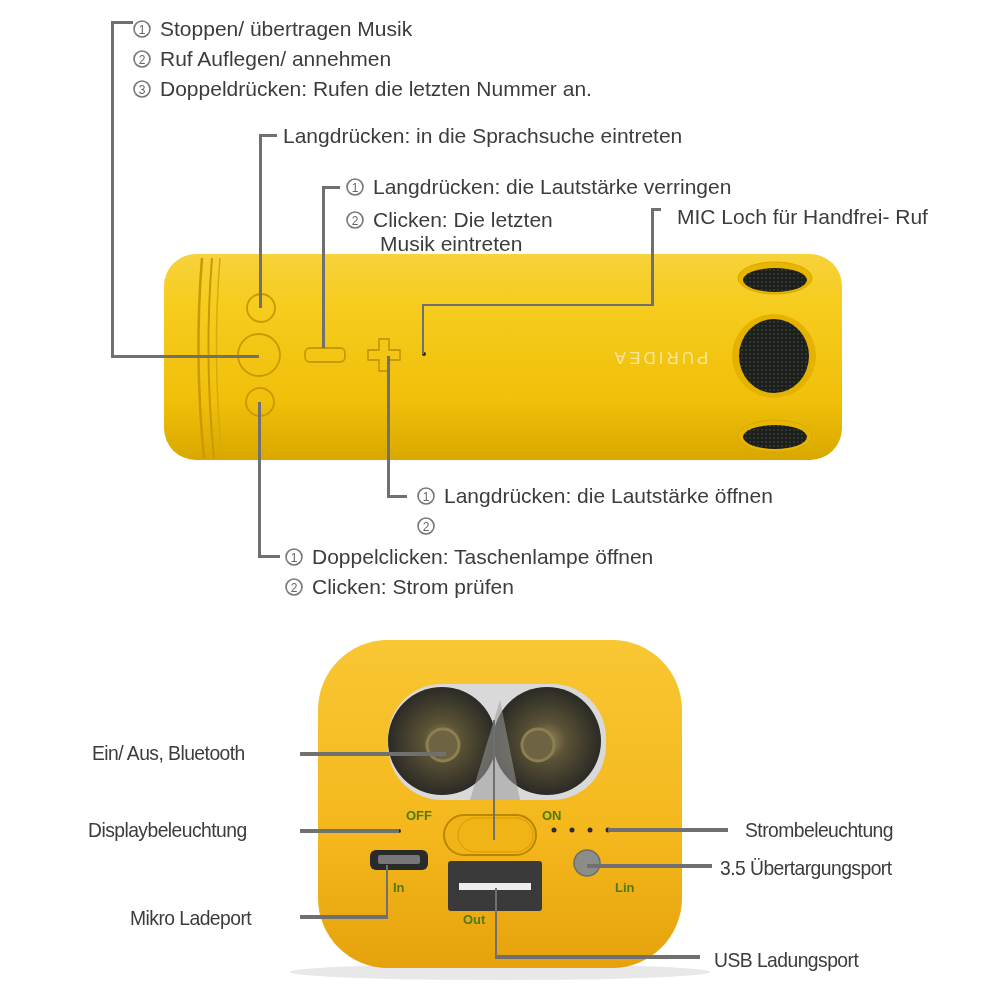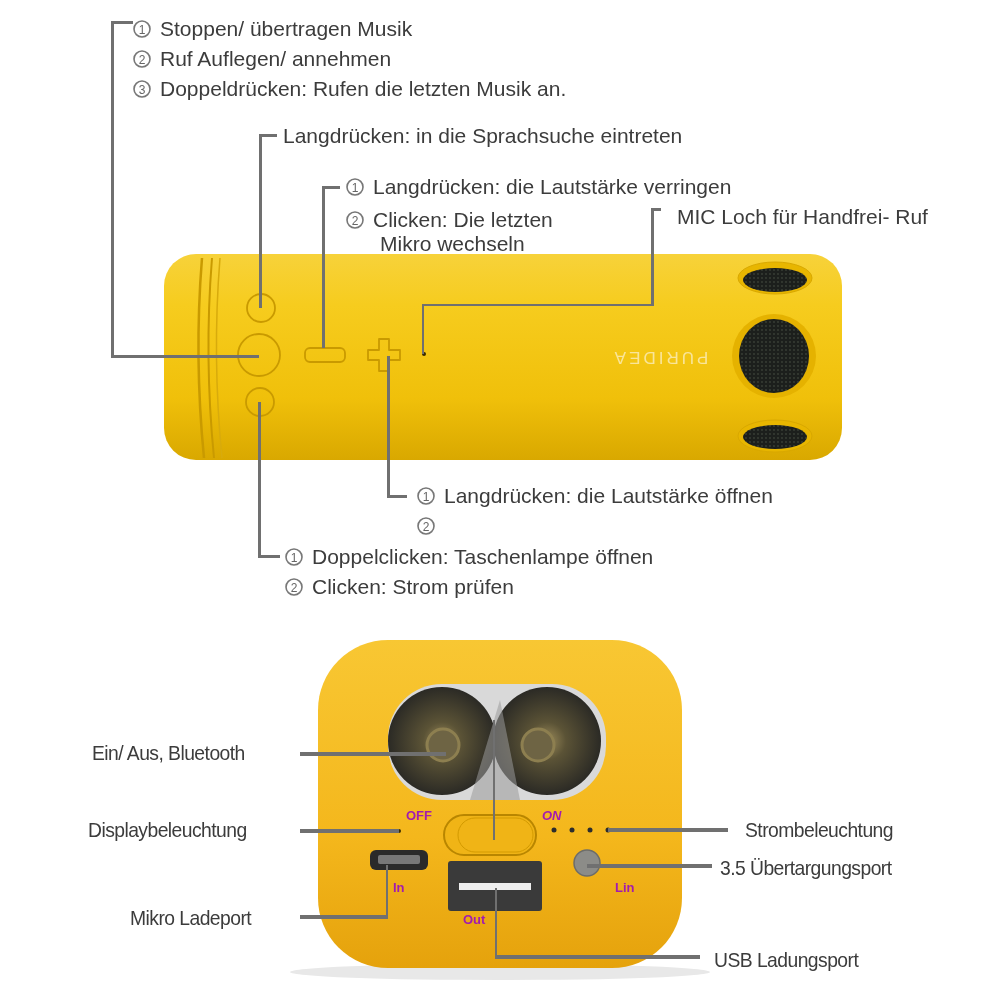--- a/index.html
+++ b/index.html
@@ -3,21 +3,21 @@
 <meta charset="utf-8">
 <style>
   html,body{margin:0;padding:0;background:#ffffff;}
   #root{position:relative;width:1000px;height:1000px;overflow:hidden;background:#fff;font-family:"Liberation Sans",sans-serif;color:#3a3a3a;}
   .lbl{position:absolute;font-size:21px;line-height:24px;white-space:nowrap;color:#3c3c3c;}
   .lbl.narrow{font-size:21px;letter-spacing:-0.6px;transform:scaleX(0.92);transform-origin:left center;}
   .num{display:inline-block;width:20px;height:20px;margin-right:8px;vertical-align:-3px;position:relative;}
   .num svg{width:20px;height:20px;display:block;}
   .ln{position:absolute;background:#707070;}
   svg.art{position:absolute;left:0;top:0;}
-  .txt-on{position:absolute;font-size:13px;color:#a21caf;font-weight:bold;}
+  .txt-on{position:absolute;font-size:13px;color:#4d7c0f;font-weight:bold;}
 </style>
 </head>
 <body>
 
 <div id="root">
 
   <svg class="art" width="1000" height="1000" viewBox="0 0 1000 1000">
     <defs>
       <linearGradient id="tubeGrad" x1="0" y1="0" x2="0" y2="1">
         <stop offset="0" stop-color="#f7d23a"></stop>
@@ -138,41 +138,41 @@
   <div class="lbl" style="left:132px;top:47px;">
     <span class="num"><svg viewBox="0 0 20 20">
           <circle cx="10" cy="10" r="8" fill="none" stroke="#777" stroke-width="1.6"></circle>
           <text x="10" y="15" font-size="12" text-anchor="middle" fill="#666" font-family="Liberation Sans, sans-serif">2</text>
         </svg></span><span>Ruf Auflegen/ annehmen</span>
   </div>
   <div class="lbl" style="left:132px;top:77px;">
     <span class="num"><svg viewBox="0 0 20 20">
           <circle cx="10" cy="10" r="8" fill="none" stroke="#777" stroke-width="1.6"></circle>
           <text x="10" y="15" font-size="12" text-anchor="middle" fill="#666" font-family="Liberation Sans, sans-serif">3</text>
-        </svg></span><span>Doppeldrücken: Rufen die letzten Musik an.</span>
+        </svg></span><span>Doppeldrücken: Rufen die letzten Nummer an.</span>
   </div>
 
   <div class="lbl" style="left:283px;top:124px;">
     <span>Langdrücken: in die Sprachsuche eintreten</span>
   </div>
 
   <div class="lbl" style="left:345px;top:175px;">
     <span class="num"><svg viewBox="0 0 20 20">
           <circle cx="10" cy="10" r="8" fill="none" stroke="#777" stroke-width="1.6"></circle>
           <text x="10" y="15" font-size="12" text-anchor="middle" fill="#666" font-family="Liberation Sans, sans-serif">1</text>
         </svg></span><span>Langdrücken: die Lautstärke verringen</span>
   </div>
   <div class="lbl" style="left:345px;top:208px;">
     <span class="num"><svg viewBox="0 0 20 20">
           <circle cx="10" cy="10" r="8" fill="none" stroke="#777" stroke-width="1.6"></circle>
           <text x="10" y="15" font-size="12" text-anchor="middle" fill="#666" font-family="Liberation Sans, sans-serif">2</text>
         </svg></span><span>Clicken: Die letzten</span>
   </div>
   <div class="lbl" style="left:380px;top:232px;">
-    <span>Mikro wechseln</span>
+    <span>Musik eintreten</span>
   </div>
 
   <div class="lbl" style="left:677px;top:205px;">
     <span>MIC Loch für Handfrei- Ruf</span>
   </div>
 
   <div class="lbl" style="left:416px;top:484px;">
     <span class="num"><svg viewBox="0 0 20 20">
           <circle cx="10" cy="10" r="8" fill="none" stroke="#777" stroke-width="1.6"></circle>
           <text x="10" y="15" font-size="12" text-anchor="middle" fill="#666" font-family="Liberation Sans, sans-serif">1</text>
@@ -192,21 +192,21 @@
         </svg></span><span>Doppelclicken: Taschenlampe öffnen</span>
   </div>
   <div class="lbl" style="left:284px;top:575px;">
     <span class="num"><svg viewBox="0 0 20 20">
           <circle cx="10" cy="10" r="8" fill="none" stroke="#777" stroke-width="1.6"></circle>
           <text x="10" y="15" font-size="12" text-anchor="middle" fill="#666" font-family="Liberation Sans, sans-serif">2</text>
         </svg></span><span>Clicken: Strom prüfen</span>
   </div>
 
   <div class="txt-on" style="left:406px;top:808px;">OFF</div>
-  <div class="txt-on" style="left:542px;top:808px;font-style:italic;">ON</div>
+  <div class="txt-on" style="left:542px;top:808px;">ON</div>
   <div class="txt-on" style="left:393px;top:880px;">In</div>
   <div class="txt-on" style="left:463px;top:912px;">Out</div>
   <div class="txt-on" style="left:571px;top:880px;margin-left:44px;">Lin</div>
 
   <div class="lbl narrow" style="left:92px;top:741px;">Ein/ Aus, Bluetooth</div>
   <div class="lbl narrow" style="left:88px;top:818px;">Displaybeleuchtung</div>
   <div class="lbl narrow" style="left:130px;top:906px;">Mikro Ladeport</div>
   <div class="lbl narrow" style="left:745px;top:818px;">Strombeleuchtung</div>
   <div class="lbl narrow" style="left:720px;top:856px;">3.5 Übertargungsport</div>
   <div class="lbl narrow" style="left:714px;top:948px;">USB Ladungsport</div>

